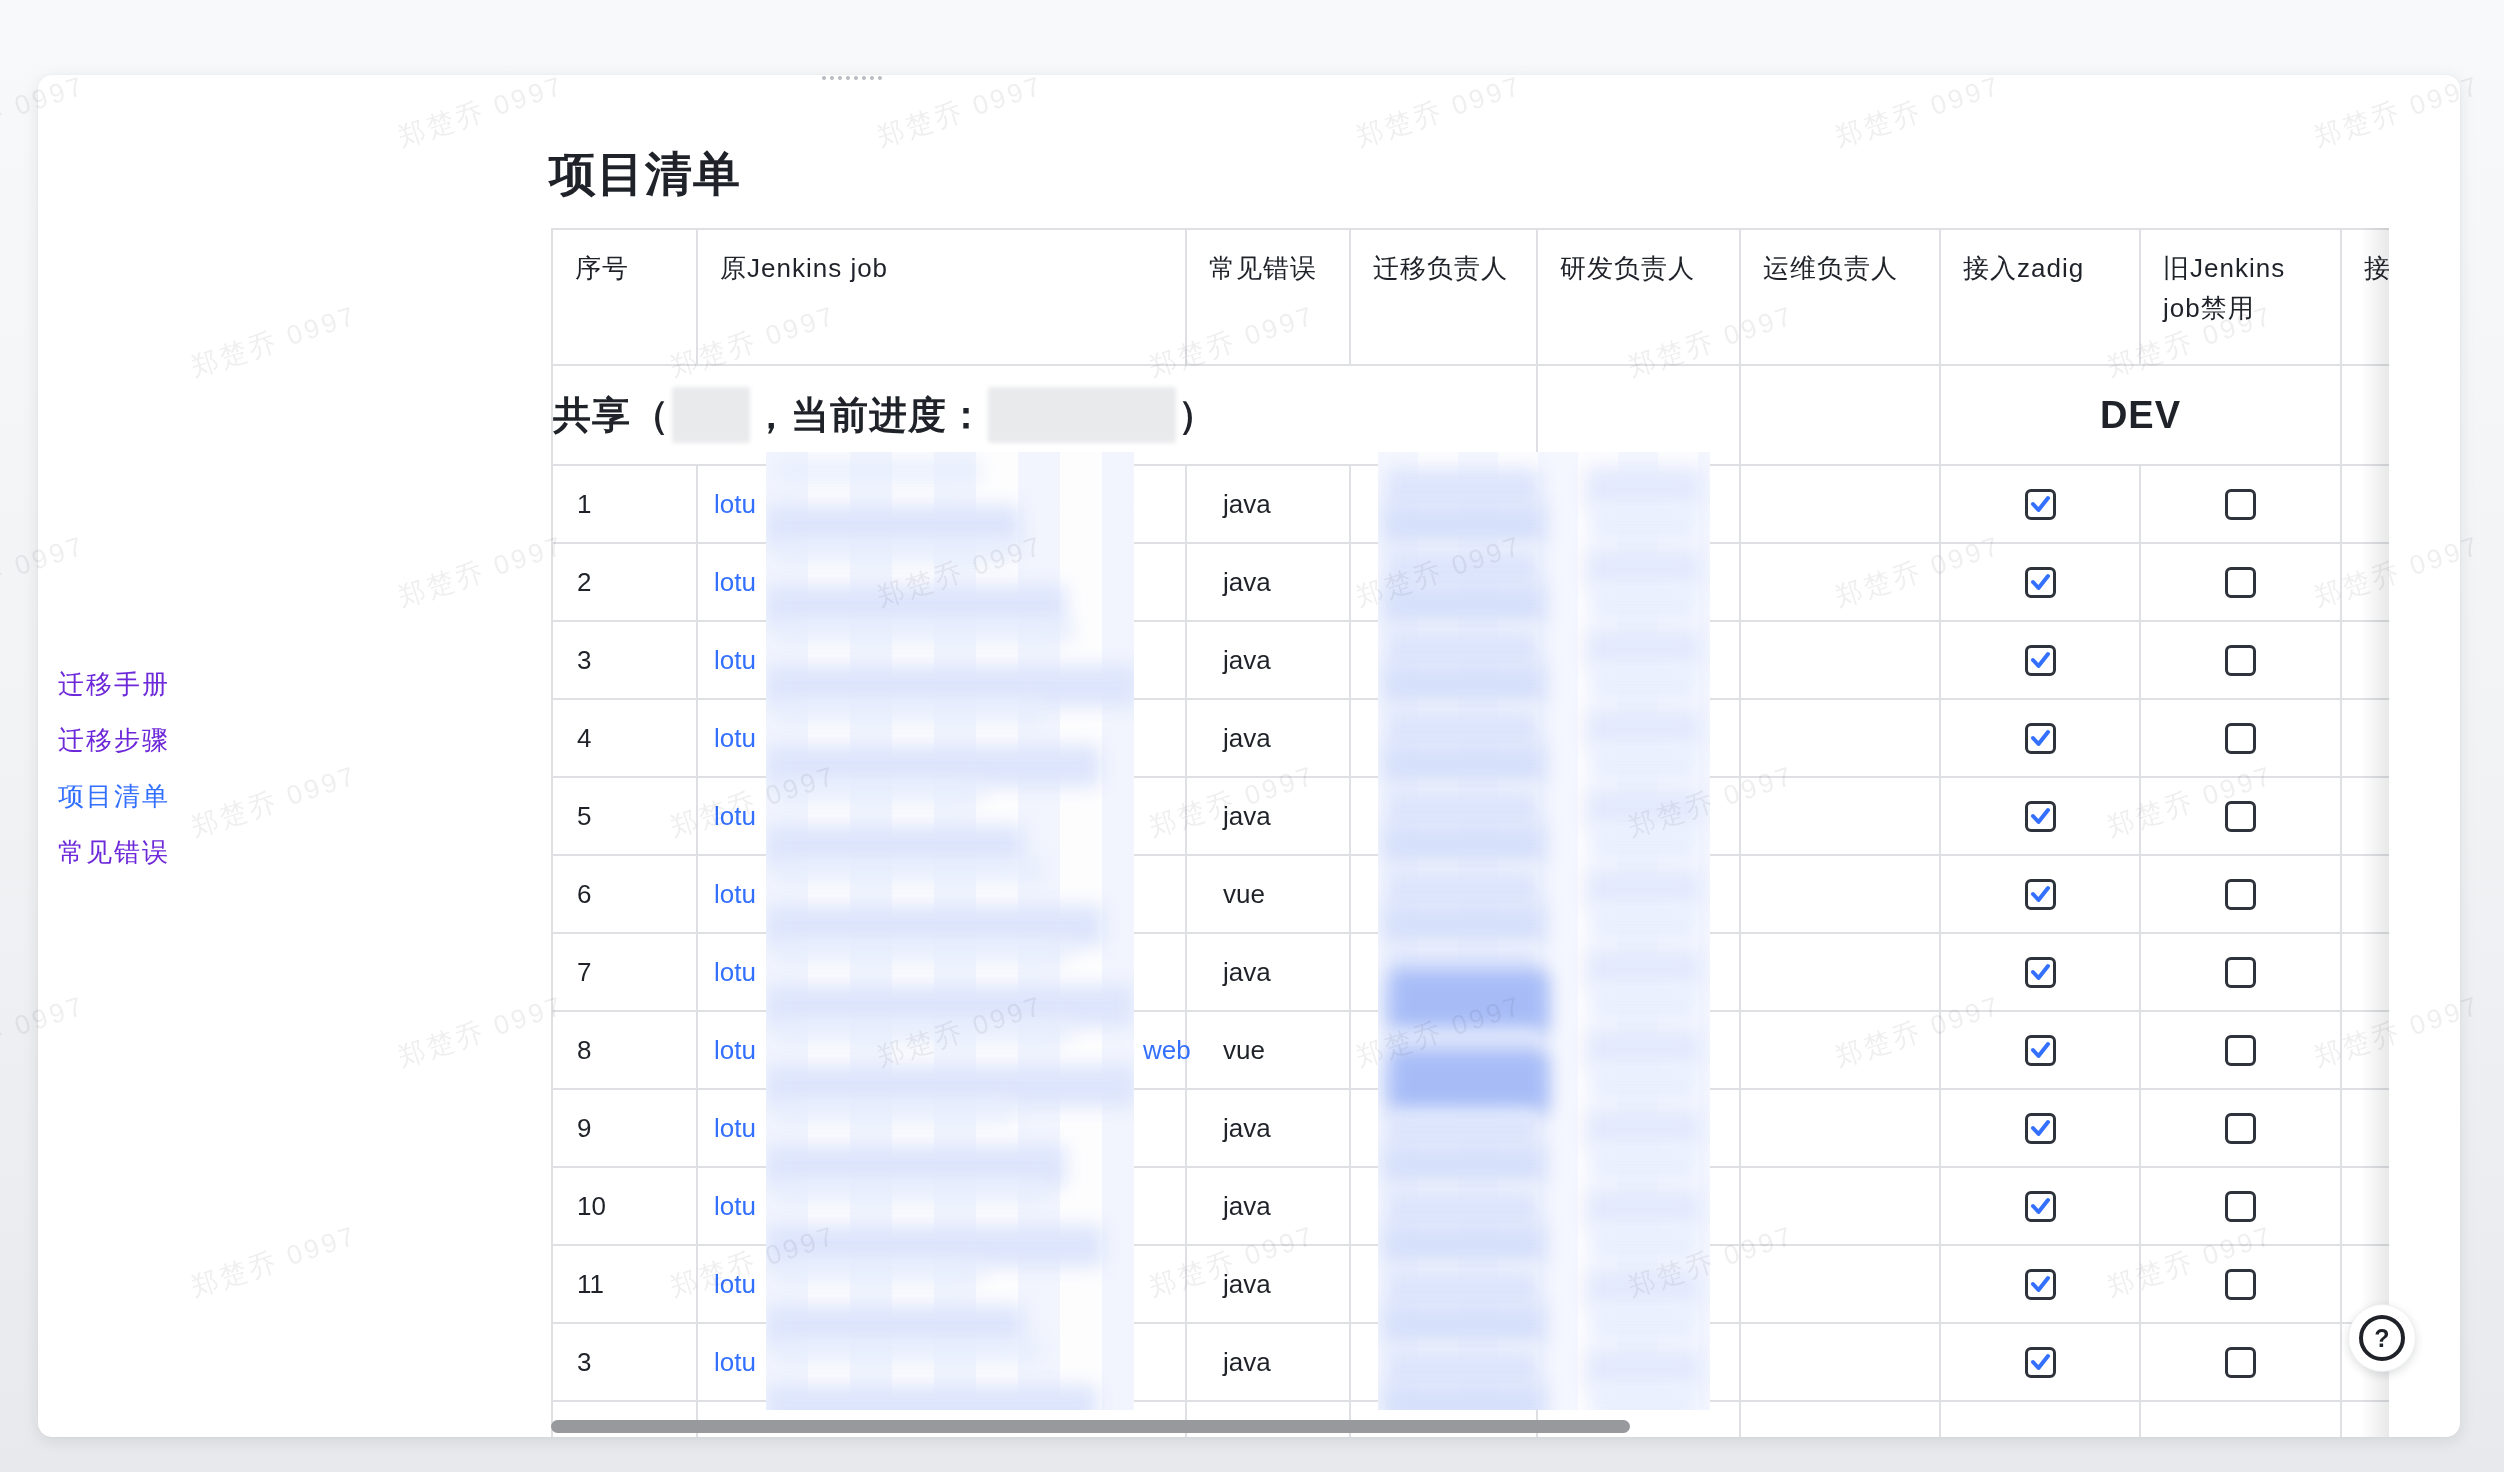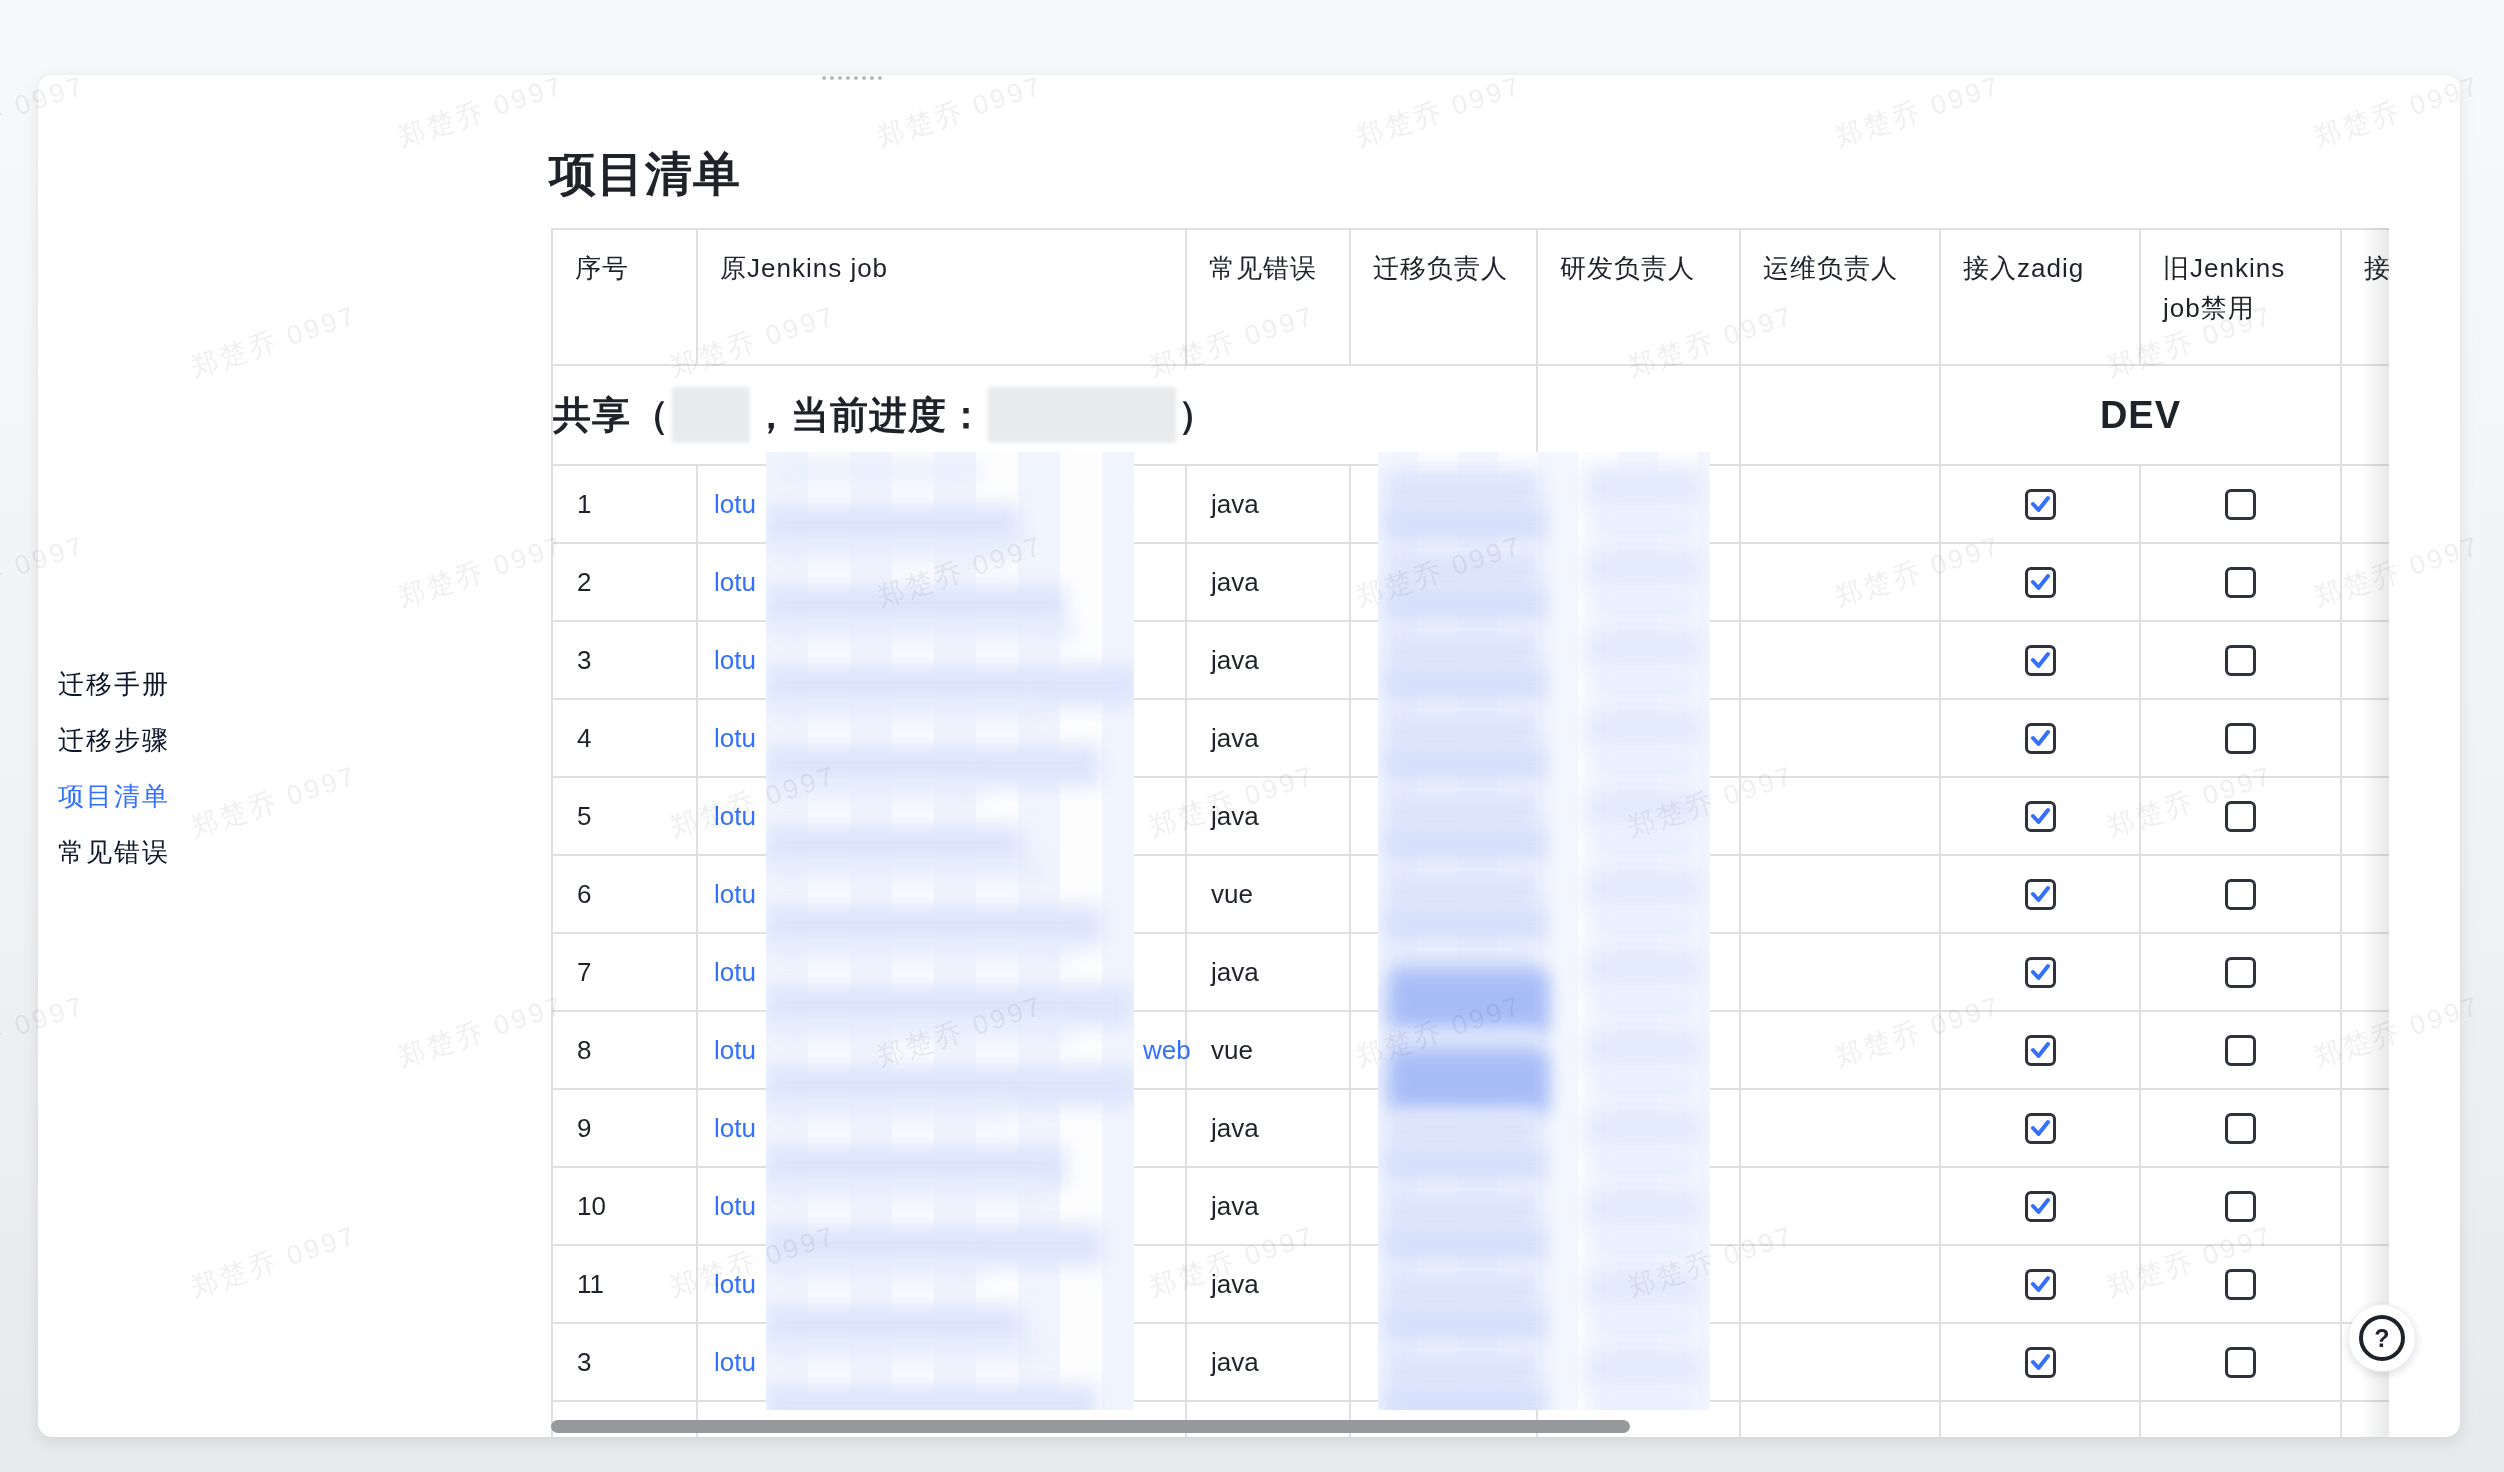--- a/index.html
+++ b/index.html
@@ -19,21 +19,21 @@
   }
   .collapse-dots{
     position:absolute;left:822px;top:76px;width:60px;height:0;
     border-top:4px dotted #b7babf;
   }
 
   
   .outline{position:absolute;left:58px;top:668px;z-index:6;}
   .outline-item{
     height:32px;margin-bottom:24px;font-size:26px;line-height:32px;
-    color:#0f172a;letter-spacing:2px;cursor:pointer;white-space:nowrap;
+    color:#6d28d9;letter-spacing:2px;cursor:pointer;white-space:nowrap;
   }
   .outline-item.active{color:#3370ff;}
 
   
   .doc-title{
     position:absolute;left:549px;top:112px;z-index:6;
     font-size:47px;font-weight:700;color:#1f2329;letter-spacing:1px;
   }
 
   
@@ -60,21 +60,21 @@
   .redact.small{width:78px;}
   .redact.large{width:188px;}
   .env-label{
     text-align:center;font-size:38px;font-weight:700;color:#1f2329;letter-spacing:1px;margin-top:44px;
   }
   tr.data-row td{height:76px;font-size:26px;color:#1f2329;}
   td.cell-num{padding-left:24px;}
   td.cell-link{position:relative;padding-left:16px;}
   .job-link{color:#3370ff;cursor:pointer;text-decoration:none;}
   .job-link-suffix{position:absolute;left:445px;top:50%;transform:translateY(-50%);color:#3370ff;cursor:pointer;}
-  td.cell-type{padding-left:24px;margin-top:16px;}
+  td.cell-type{padding-left:36px;margin-top:16px;}
   td.cell-check{text-align:center;}
 
   .cb{
     display:inline-block;width:25px;height:25px;border:3px solid #2e333b;
     border-radius:6px;background:#fff;position:relative;vertical-align:middle;cursor:pointer;
   }
   .cb svg{position:absolute;left:1px;top:2px;}
 
   .table-fade{
     position:absolute;right:0;top:0;width:28px;height:100%;z-index:4;

